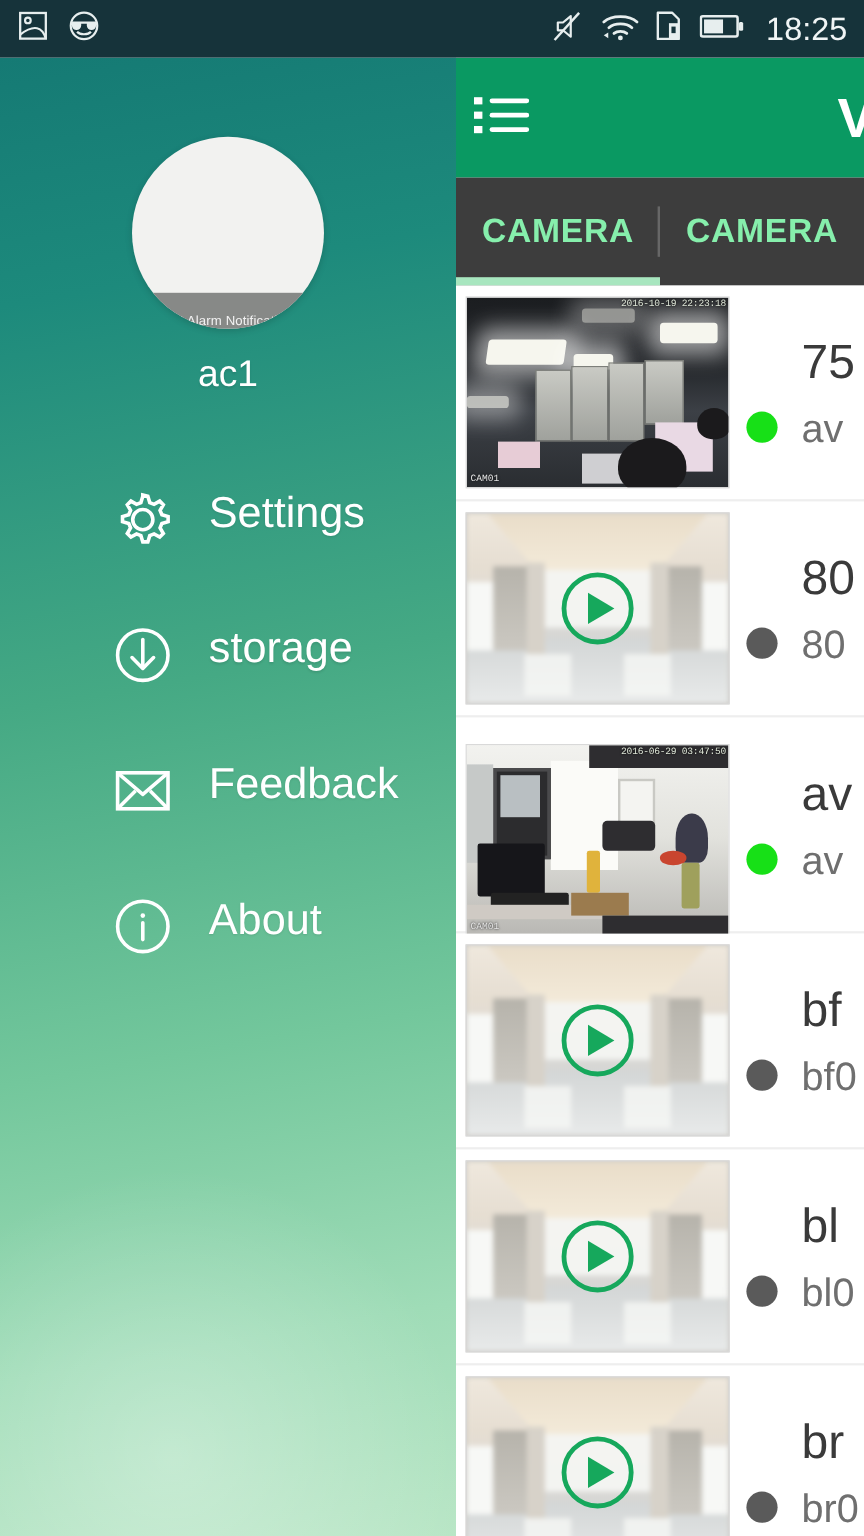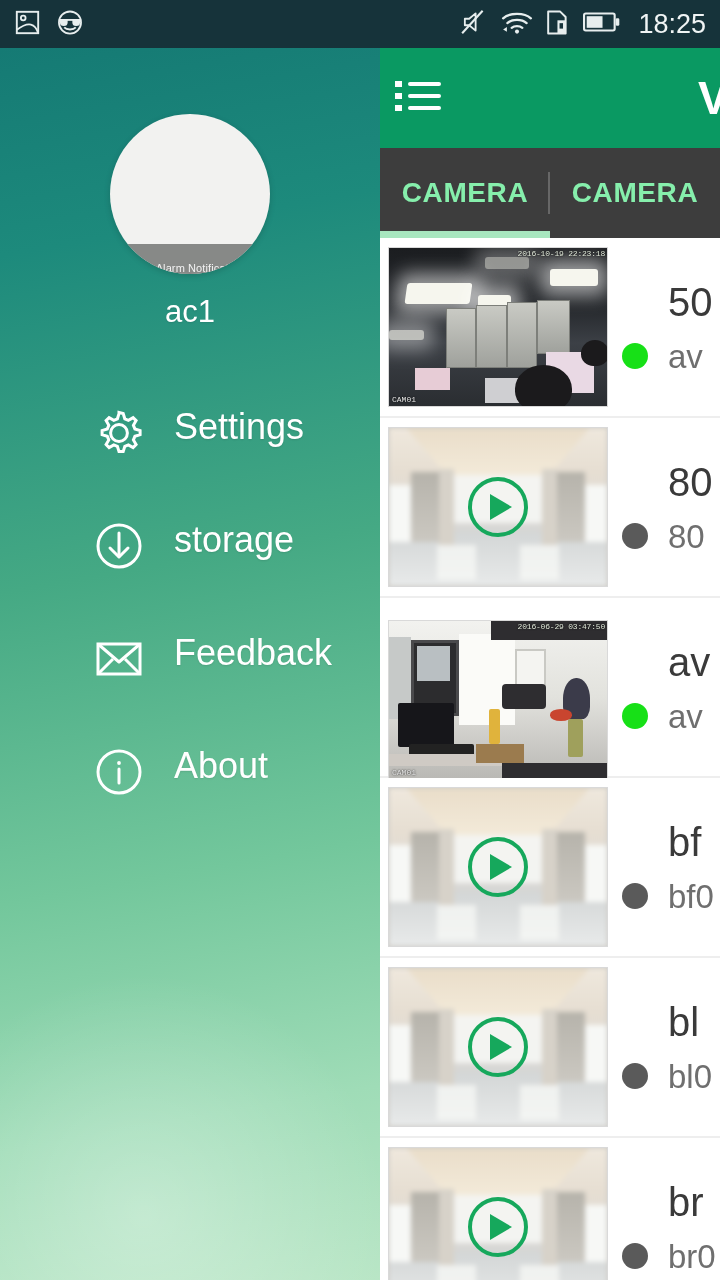--- a/index.html
+++ b/index.html
@@ -273,21 +273,21 @@
         <div class="cab" style="left:68%;top:33%;width:15%;height:34%;"></div>
         <div class="desk" style="left:72%;top:66%;width:22%;height:26%;background:#e9d9e4;"></div>
         <div class="desk" style="left:12%;top:76%;width:16%;height:14%;background:#e7ccd6;"></div>
         <div class="desk" style="left:44%;top:82%;width:22%;height:16%;background:#cfcfd2;"></div>
         <div class="head" style="left:58%;top:74%;width:26%;height:30%;"></div>
         <div class="head" style="left:88%;top:58%;width:13%;height:17%;"></div>
         <div class="thumb-ts">2016-10-19 22:23:18</div>
         <div class="thumb-cam">CAM01</div>
       </div>
       <div class="cam-info">
-        <div class="cam-title">50</div>
+        <div class="cam-title">75</div>
         <div class="cam-sub-row">
           <span class="status-dot dot-online"></span>
           <span class="cam-sub">av</span>
         </div>
       </div>
     </div>
 
     <div class="cam-row">
       <div class="thumb" style="background:#cfcdc8;">
         <div class="thumb-blur-wrap">

